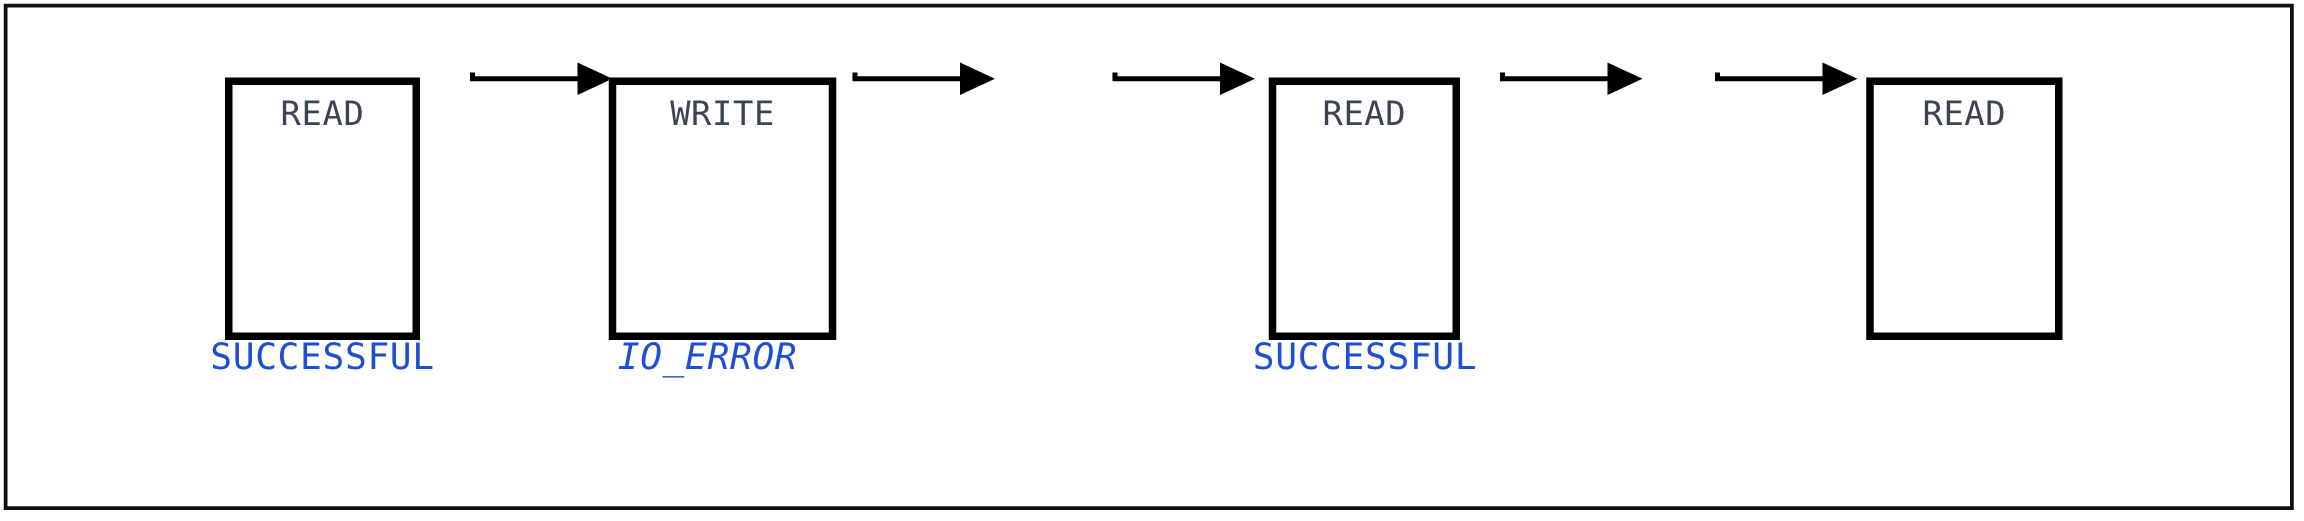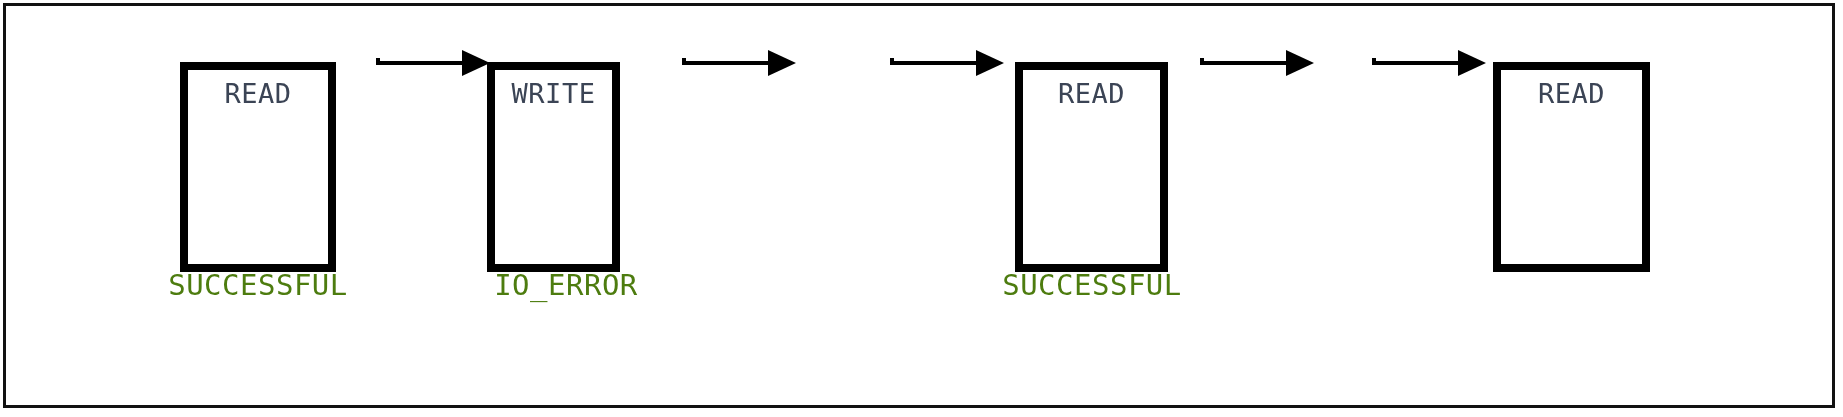--- a/index.html
+++ b/index.html
@@ -38,21 +38,21 @@
     left: 0;
     top: 0;
     width: 1843px;
     height: 417px;
   }
 
   
   .node {
     position: absolute;
     box-sizing: border-box;
-    border: 8px solid #000000;
+    border: 6px solid #000000;
     background: #ffffff;
   }
 
   .node-label {
     position: absolute;
     top: 8px;
     left: 0;
     right: 0;
     text-align: center;
     font-family: "DejaVu Sans Mono", "Liberation Mono", monospace;
@@ -64,21 +64,21 @@
     user-select: none;
   }
 
   
   .result-label {
     position: absolute;
     font-family: "DejaVu Sans Mono", "Liberation Mono", monospace;
     font-size: 29px;
     line-height: 34px;
     letter-spacing: 0.5px;
-    color: #4d7c0f;
+    color: #1d4ed8;
     white-space: nowrap;
     text-align: center;
     user-select: none;
   }
 
   
   .arrow {
     position: absolute;
     height: 30px;
   }
@@ -128,24 +128,24 @@
         <svg width="116" height="30" viewBox="0 0 116 30">
           <rect x="0" y="13" width="88" height="4" fill="#000000"></rect>
           <rect x="0" y="10" width="4" height="4" fill="#000000"></rect>
           <polygon points="86,2 114,15 86,28" fill="#000000"></polygon>
         </svg>
       </div>
       <div class="node" style="left: 180px; top: 62px; width: 156px; height: 210px;">
         <div class="node-label">READ</div>
       </div>
       <div class="result-label" style="left: 110px; top: 268px; width: 296px;">SUCCESSFUL</div>
-      <div class="node" style="left: 487px; top: 62px; width: 133px; height: 210px;">
+      <div class="node" style="left: 487px; top: 62px; width: 182px; height: 210px;">
         <div class="node-label">WRITE</div>
       </div>
-      <div class="result-label" style="left: 426px; top: 268px; width: 280px;">IO_ERROR</div>
+      <div class="result-label" style="left: 426px; top: 268px; width: 280px; font-style: italic;">IO_ERROR</div>
       <div class="node" style="left: 1015px; top: 62px; width: 153px; height: 210px;">
         <div class="node-label">READ</div>
       </div>
       <div class="result-label" style="left: 944px; top: 268px; width: 296px;">SUCCESSFUL</div>
       <div class="node" style="left: 1493px; top: 62px; width: 157px; height: 210px;">
         <div class="node-label">READ</div>
       </div>
     </div>
 
 </div>

